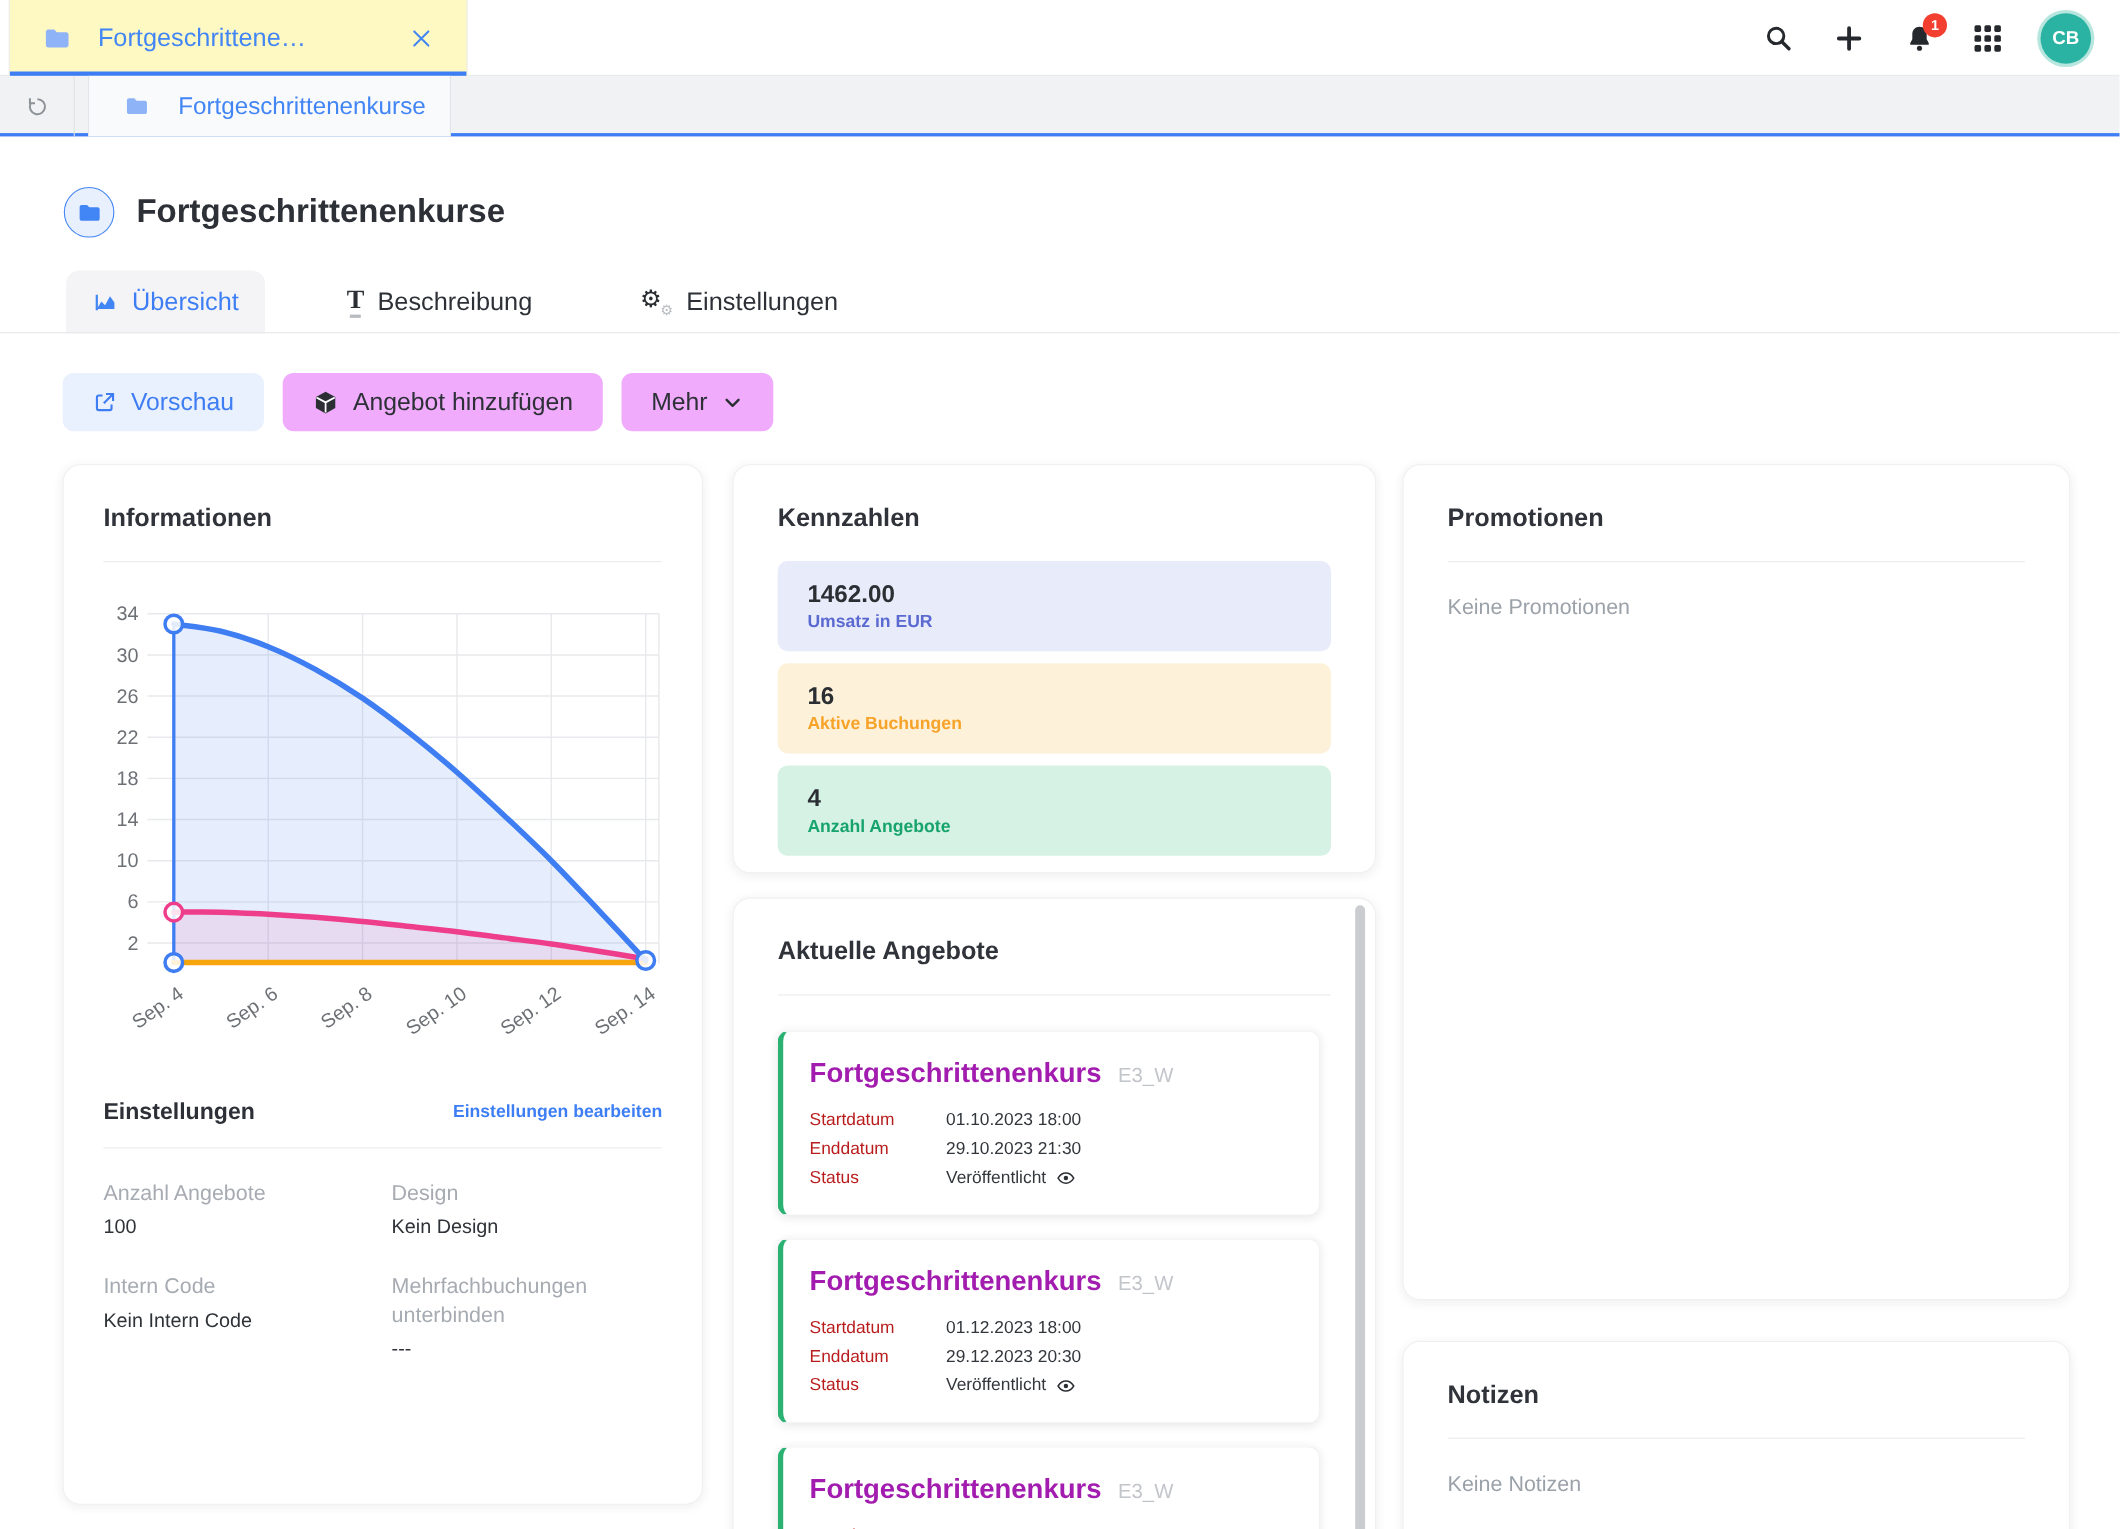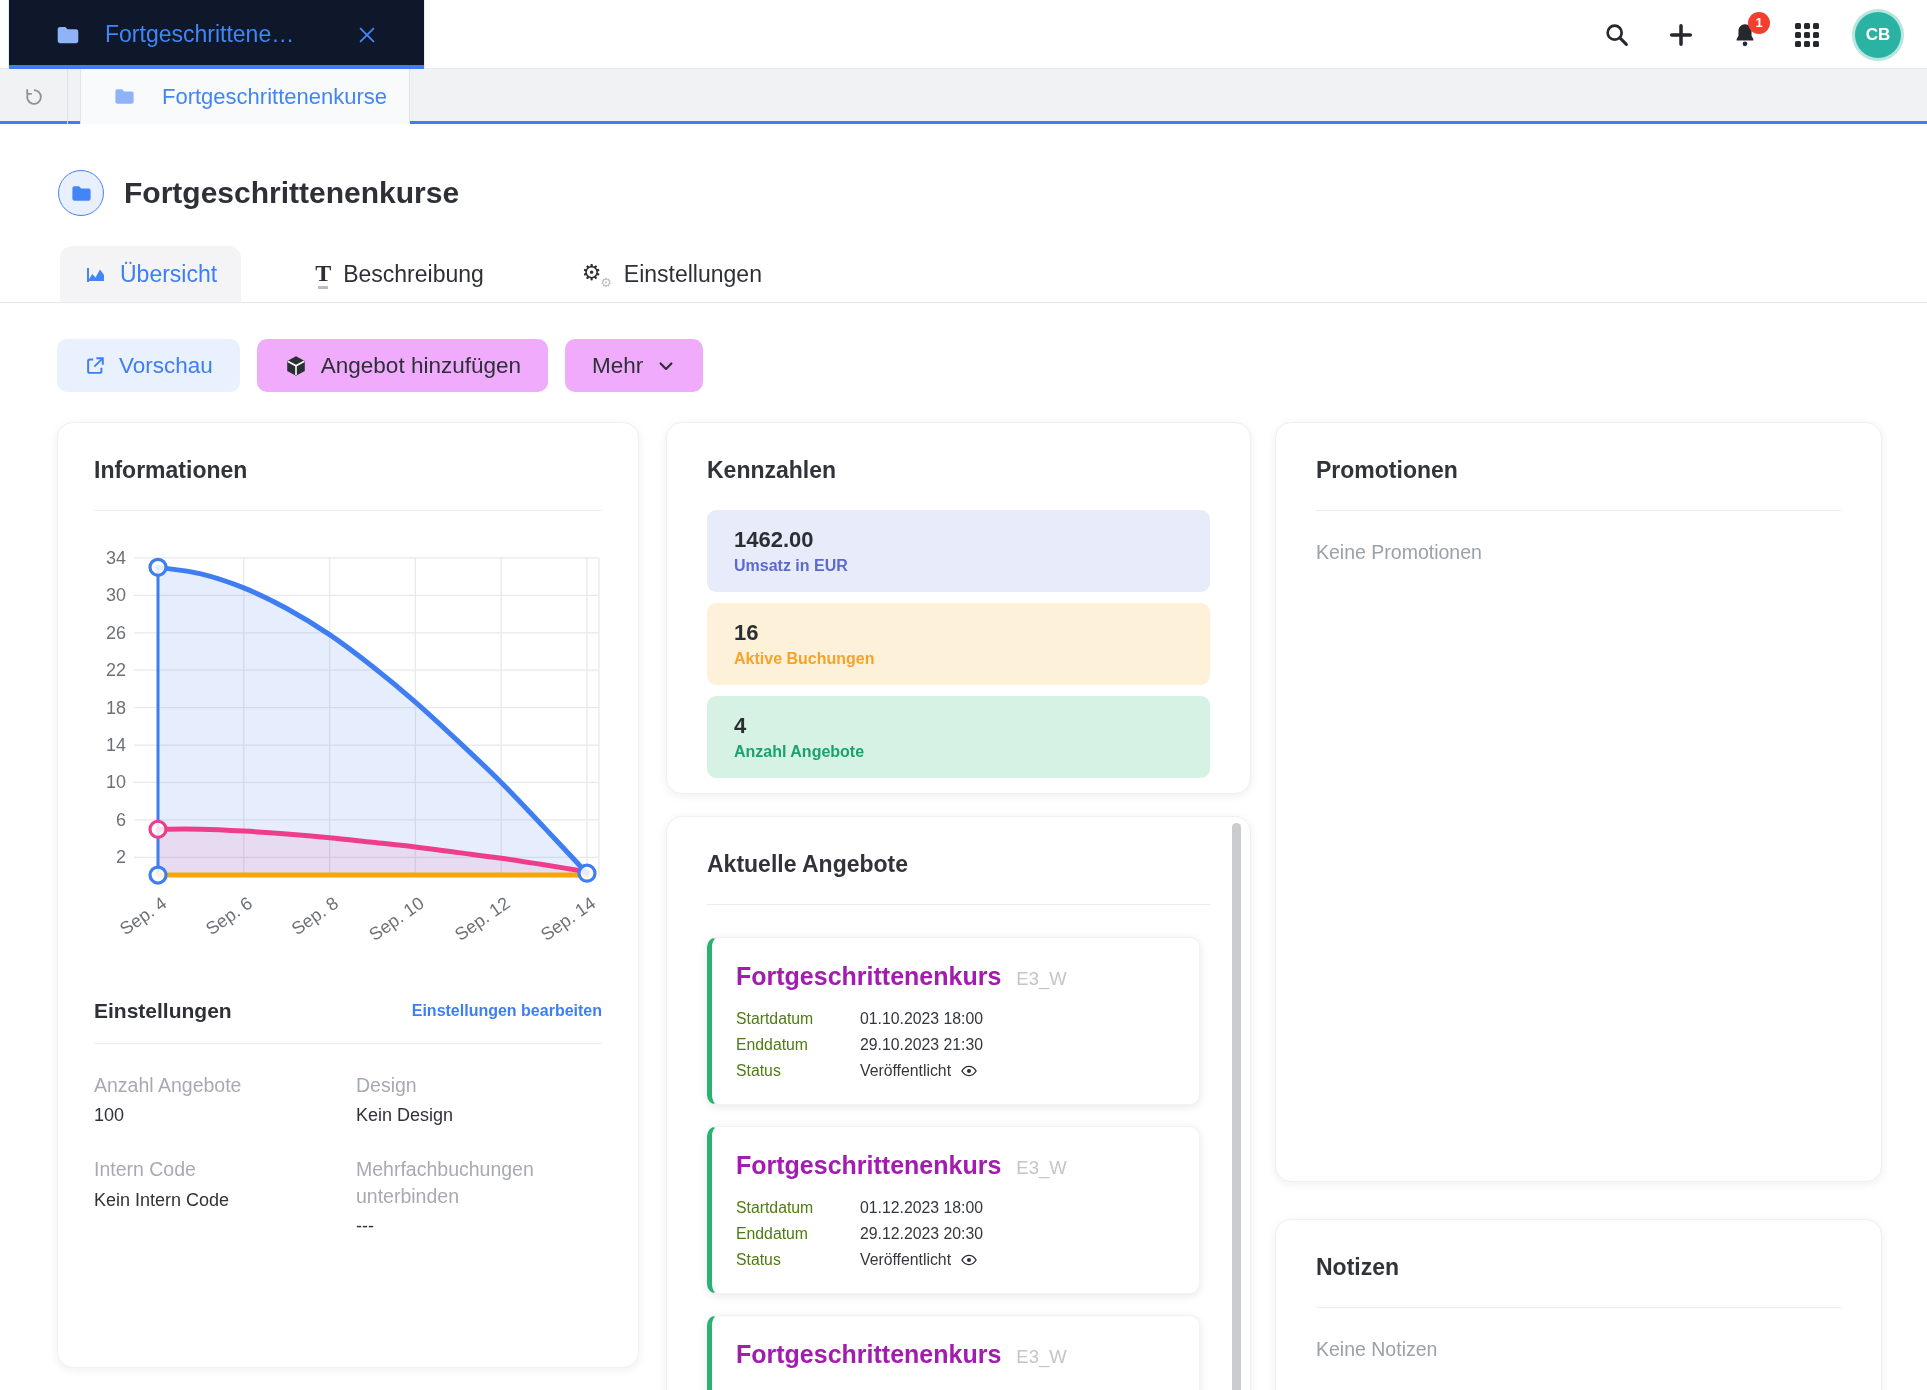--- a/index.html
+++ b/index.html
@@ -3,23 +3,23 @@
 <meta charset="utf-8">
 <style>
   * { margin:0; padding:0; box-sizing:border-box; }
   html,body { width:1927px; height:1390px; overflow:hidden; background:#fff;
     font-family:"Liberation Sans","DejaVu Sans",sans-serif; color:#2e3238; }
   body { position:relative; }
 
   
   .topbar { position:absolute; left:0; top:0; width:1927px; height:69px; background:#fff;
     border-bottom:1px solid #e7e8ea; }
-  .browser-tab { position:absolute; left:8px; top:0; width:417px; height:69px; background:#0f172a;
+  .browser-tab { position:absolute; left:8px; top:0; width:417px; height:69px; background:#fef9c3;
     border-left:1px solid #ebecee; border-right:1px solid #ebecee;
-    display:flex; align-items:center; padding:0 46px; }
+    display:flex; align-items:center; padding:0 30px; }
   .browser-tab::after { content:""; position:absolute; left:0; bottom:0; width:100%; height:4px; background:#3d7ef5; }
   .browser-tab .tab-label { color:#4285f4; font-size:23px; font-weight:500; margin:0 auto 0 24px;
     white-space:nowrap; overflow:hidden; }
   .top-actions { position:absolute; right:26px; top:0; height:69px; display:flex; align-items:center; gap:36px; }
   .icon-btn { display:flex; align-items:center; justify-content:center; cursor:pointer; position:relative; }
   .bell-badge { position:absolute; top:-9px; right:-11px; min-width:22px; height:22px; border-radius:11px;
     background:#f23f30; color:#fff; font-size:13px; font-weight:700; display:flex; align-items:center;
     justify-content:center; padding:0 5px; }
   .avatar { width:46px; height:46px; border-radius:50%; background:#2ab3a3; color:#fff; font-size:17px;
     font-weight:700; display:flex; align-items:center; justify-content:center;
@@ -90,21 +90,21 @@
 
   
   .offers-list { margin:32px 50px 0 40px; }
   .offer-item { position:relative; background:#fff; border-radius:10px; border:1px solid #f2f2f4;
     border-left:5px solid #2bb273; box-shadow:0 2px 9px rgba(32,33,36,.10);
     padding:24px 26px 20px 24px; margin-bottom:21px; }
   .offer-title-row { display:flex; align-items:baseline; gap:15px; margin-bottom:15px; }
   .offer-title { font-size:25px; font-weight:700; color:#a21caf; }
   .offer-code { font-size:18.5px; color:#c2c5ca; }
   .offer-row { display:flex; font-size:15.8px; line-height:26px; }
-  .offer-row .lbl { width:124px; color:#4d7c0f; }
+  .offer-row .lbl { width:124px; color:#b91c1c; }
   .offer-row .val { color:#33373c; display:flex; align-items:center; gap:9px; }
   .offers-scrollbar { position:absolute; right:9px; top:6px; width:9px; height:588px; background:#cbccd0;
     border-radius:5px; cursor:pointer; }
 
   
   svg { display:block; }
   .t-icon { font-family:"Liberation Serif","DejaVu Serif",serif; font-size:24px; font-weight:700;
     color:#2b2f34; line-height:1; position:relative; padding-bottom:4px; }
   .t-icon::after { content:""; position:absolute; left:3px; bottom:0; width:10px; height:3px; background:#b9bcc0; }
   .gears { position:relative; width:30px; height:26px; }

